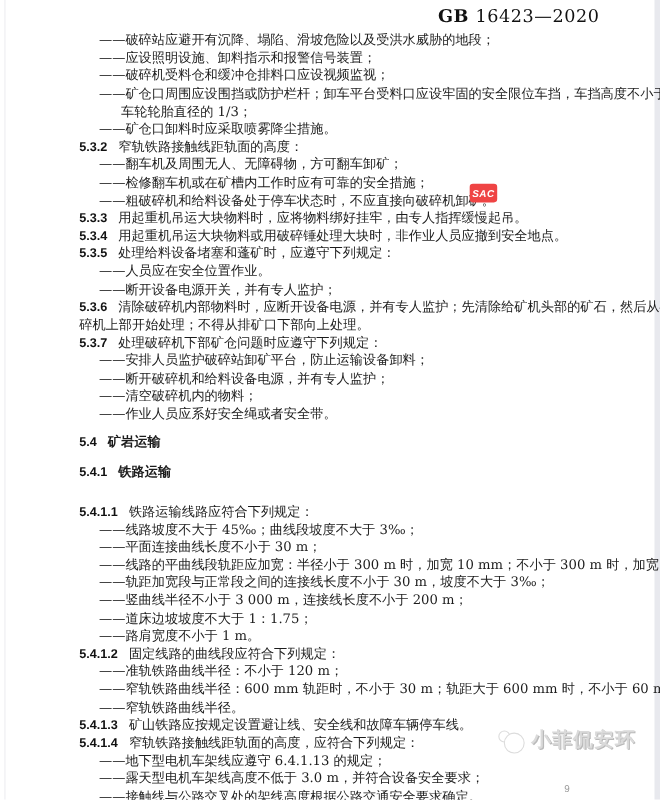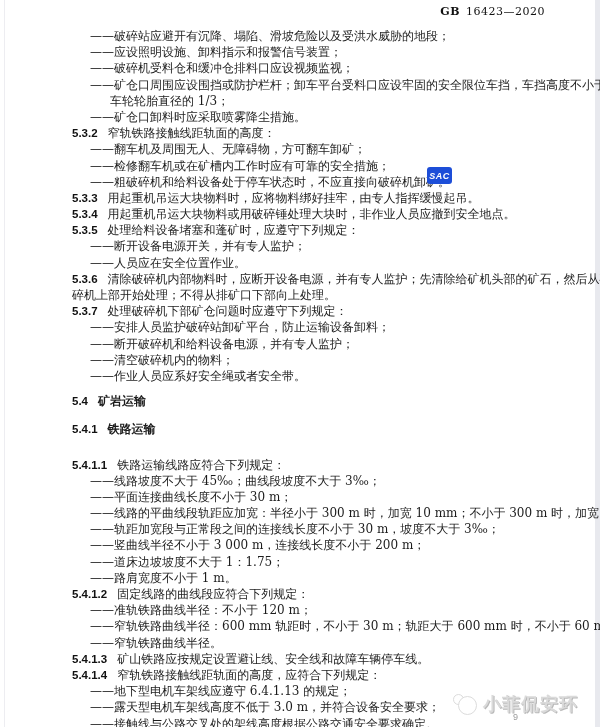--- a/index.html
+++ b/index.html
@@ -10,21 +10,21 @@
     overflow:hidden;
     font-family:"DejaVu Serif","Liberation Serif",serif;
     color:#1c1c1c;
   }
   
   .edge-left{position:absolute;left:4px;top:0;bottom:0;width:1px;background:#ededf1;}
   .edge-right{position:absolute;right:0;top:0;bottom:0;width:5px;background:#e8e9ee;}
 
   .page-header{
     position:absolute;top:5px;right:55px;
-    font-size:11px;letter-spacing:.5px;color:#111;
+    font-size:16px;letter-spacing:.5px;color:#111;
   }
   .page-header .gb{font-weight:bold;margin-right:6px;}
 
   .content{
     position:absolute;top:28px;left:72px;right:50px;
   }
   .line{
     height:16.2px;line-height:16.2px;
     font-size:12px;
     white-space:nowrap;overflow:visible;
@@ -37,30 +37,30 @@
   .line.dash{padding-left:18px;}
   .line.dash2{padding-left:38px;}
   .line.h2,.line.h3{font-family:"Liberation Sans","DejaVu Sans",sans-serif;font-weight:bold;font-size:12px;}
   .line.h2{margin-top:9px;}
   .line.h3{margin-top:12px;}
   .line.gap{margin-top:19px;}
 
   .sac-badge{
     position:absolute;left:427px;top:167px;
     width:25px;height:17px;border-radius:3px;
-    background:#1d4ed8;color:#ffffff;
+    background:#ef4444;color:#ffffff;
     font-family:"Liberation Sans","DejaVu Sans",sans-serif;
     font-weight:bold;font-style:italic;font-size:9px;
     display:flex;align-items:center;justify-content:center;
     letter-spacing:.5px;
   }
 
   .brand-watermark{
-    position:absolute;right:22px;top:692px;
-    display:flex;align-items:center;
+    position:absolute;right:22px;top:660px;
+    display:flex;align-items:flex-end;
     color:#d4d4d4;
   }
   .mascot{
     width:24px;height:20px;position:relative;margin-right:6px;
   }
   .mascot .face{
     position:absolute;right:0;top:2px;width:17px;height:17px;border-radius:50%;
     border:1.5px solid #dcdcdc;background:#fff;
   }
   .mascot .ear{
@@ -96,22 +96,22 @@
     <div class="line dash"><span>——矿仓口周围应设围挡或防护栏杆；卸车平台受料口应设牢固的安全限位车挡，车挡高度不小于</span></div>
     <div class="line dash2"><span>车轮轮胎直径的 1/3；</span></div>
     <div class="line dash"><span>——矿仓口卸料时应采取喷雾降尘措施。</span></div>
     <div class="line clause"><span class="num">5.3.2</span><span>窄轨铁路接触线距轨面的高度：</span></div>
     <div class="line dash"><span>——翻车机及周围无人、无障碍物，方可翻车卸矿；</span></div>
     <div class="line dash"><span>——检修翻车机或在矿槽内工作时应有可靠的安全措施；</span></div>
     <div class="line dash"><span>——粗破碎机和给料设备处于停车状态时，不应直接向破碎机卸矿。</span></div>
     <div class="line clause"><span class="num">5.3.3</span><span>用起重机吊运大块物料时，应将物料绑好挂牢，由专人指挥缓慢起吊。</span></div>
     <div class="line clause"><span class="num">5.3.4</span><span>用起重机吊运大块物料或用破碎锤处理大块时，非作业人员应撤到安全地点。</span></div>
     <div class="line clause"><span class="num">5.3.5</span><span>处理给料设备堵塞和蓬矿时，应遵守下列规定：</span></div>
+    <div class="line dash"><span>——人员应在安全位置作业。</span></div>
     <div class="line dash"><span>——断开设备电源开关，并有专人监护；</span></div>
-    <div class="line dash"><span>——人员应在安全位置作业。</span></div>
     <div class="line clause"><span class="num">5.3.6</span><span>清除破碎机内部物料时，应断开设备电源，并有专人监护；先清除给矿机头部的矿石，然后从破</span></div>
     <div class="line cont"><span>碎机上部开始处理；不得从排矿口下部向上处理。</span></div>
     <div class="line clause"><span class="num">5.3.7</span><span>处理破碎机下部矿仓问题时应遵守下列规定：</span></div>
     <div class="line dash"><span>——安排人员监护破碎站卸矿平台，防止运输设备卸料；</span></div>
     <div class="line dash"><span>——断开破碎机和给料设备电源，并有专人监护；</span></div>
     <div class="line dash"><span>——清空破碎机内的物料；</span></div>
     <div class="line dash"><span>——作业人员应系好安全绳或者安全带。</span></div>
     <div class="line h2"><span class="num">5.4</span><span>矿岩运输</span></div>
     <div class="line h3"><span class="num">5.4.1</span><span>铁路运输</span></div>
     <div class="line clause gap"><span class="num">5.4.1.1</span><span>铁路运输线路应符合下列规定：</span></div>

